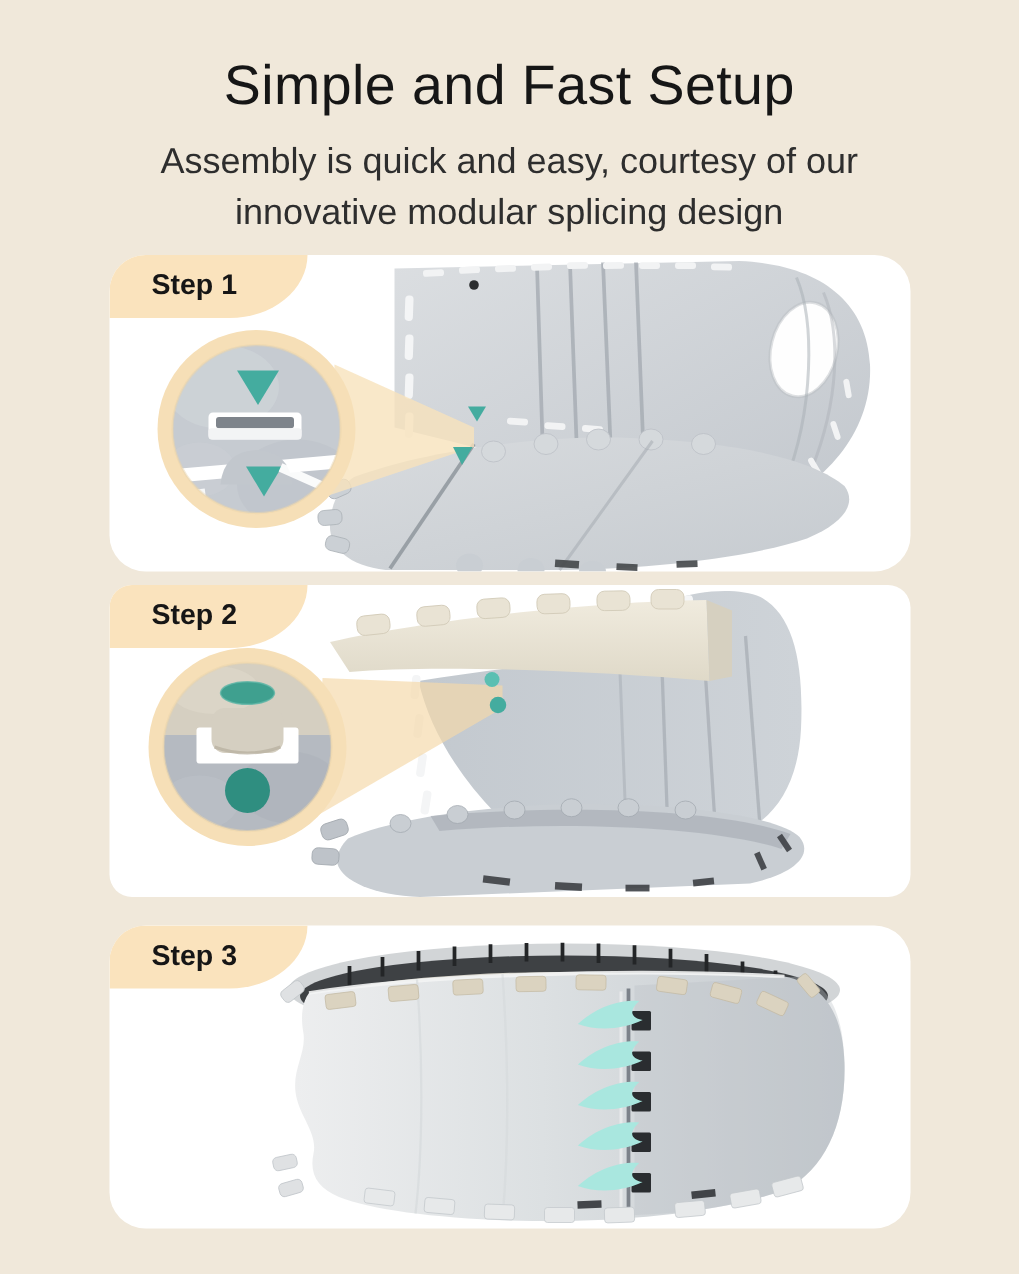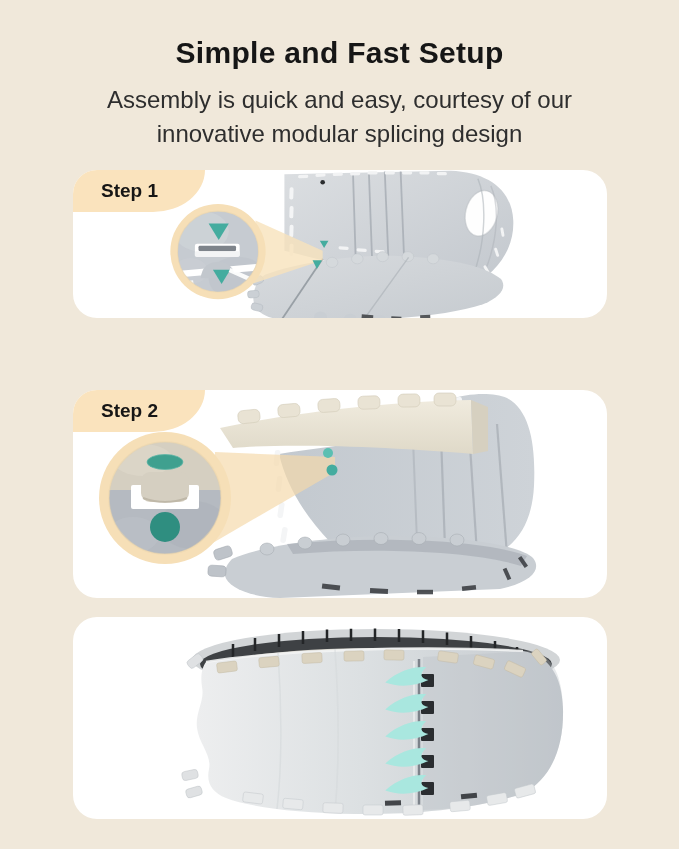--- a/index.html
+++ b/index.html
@@ -4,25 +4,25 @@
 <style>
   :root{
     --background:#F0E8DA; --card:#FFFFFF; --badge:#FAE3BD; --lens-ring:#F6DFB7;
     --accent-teal:#44AC9F; --accent-teal-dark:#2F8E80; --accent-cyan-light:#A9E7DF;
     --text-heading:#161616; --text-body:#2E2E2E;
   }
   *{margin:0;padding:0;box-sizing:border-box;}
   body{font-family:"Liberation Sans",sans-serif;background:var(--background);}
   #canvas{position:relative;width:679px;height:849px;background:var(--background);overflow:hidden;}
   header{position:absolute;top:36px;left:0;width:679px;text-align:center;}
-  h1{font-size:30px;font-weight:700;color:var(--text-heading);letter-spacing:.3px;}
+  h1{font-size:37px;font-weight:400;color:var(--text-heading);letter-spacing:.3px;}
   .subtitle{font-size:24px;line-height:1.43;color:var(--text-body);max-width:482px;margin:13px auto 0;}
   .card{position:absolute;left:73px;width:534px;background:var(--card);border-radius:24px;overflow:hidden;}
-  #card1{top:170px;height:148px;}
-  #card2{top:390px;height:208px;}
+  #card1{top:170px;height:211px;}
+  #card2{top:390px;height:208px;border-radius:15px;}
   #card3{top:617px;height:202px;}
   .badge{position:absolute;top:0;left:0;width:132px;height:42px;background:var(--badge);
          border-radius:0 0 52px 0 / 0 0 42px 0;z-index:3;}
   .badge span{display:block;padding-left:28px;line-height:42px;font-size:19px;font-weight:700;color:var(--text-heading);}
   .art{position:absolute;top:0;left:0;width:534px;height:100%;z-index:1;}
   .teal{fill:var(--accent-teal);}
   .tealdark{fill:var(--accent-teal-dark);}
   .cyan{fill:var(--accent-cyan-light);}
   .ring{fill:var(--lens-ring);}
 </style>
@@ -331,20 +331,23 @@
           <ellipse cx="92" cy="72" rx="18" ry="7.5" fill="#3FA08F"></ellipse>
           <ellipse cx="92" cy="72" rx="18" ry="7.5" fill="none" stroke="#5FB7A8" opacity=".8"></ellipse>
           <circle cx="92" cy="137" r="15" class="tealdark"></circle>
         </g>
         <circle cx="92" cy="108" r="56" fill="none" stroke="#ECD6AC" stroke-width="1.5" opacity=".5"></circle>
       </g>
     </svg>
   </section>
 
   <section class="card" id="card3">
+    <div class="badge">
+      <span>Step 3</span>
+    </div>
     <svg class="art" viewBox="0 0 534 202">
       <defs>
         <linearGradient id="s3wall" x1="0" y1="0" x2="1" y2="0">
           <stop offset="0" stop-color="#EDEEEF"></stop>
             <stop offset=".45" stop-color="#DCE0E2"></stop>
             <stop offset="1" stop-color="#C4C9CE"></stop>
         </linearGradient>
       </defs>
 
       <g>

